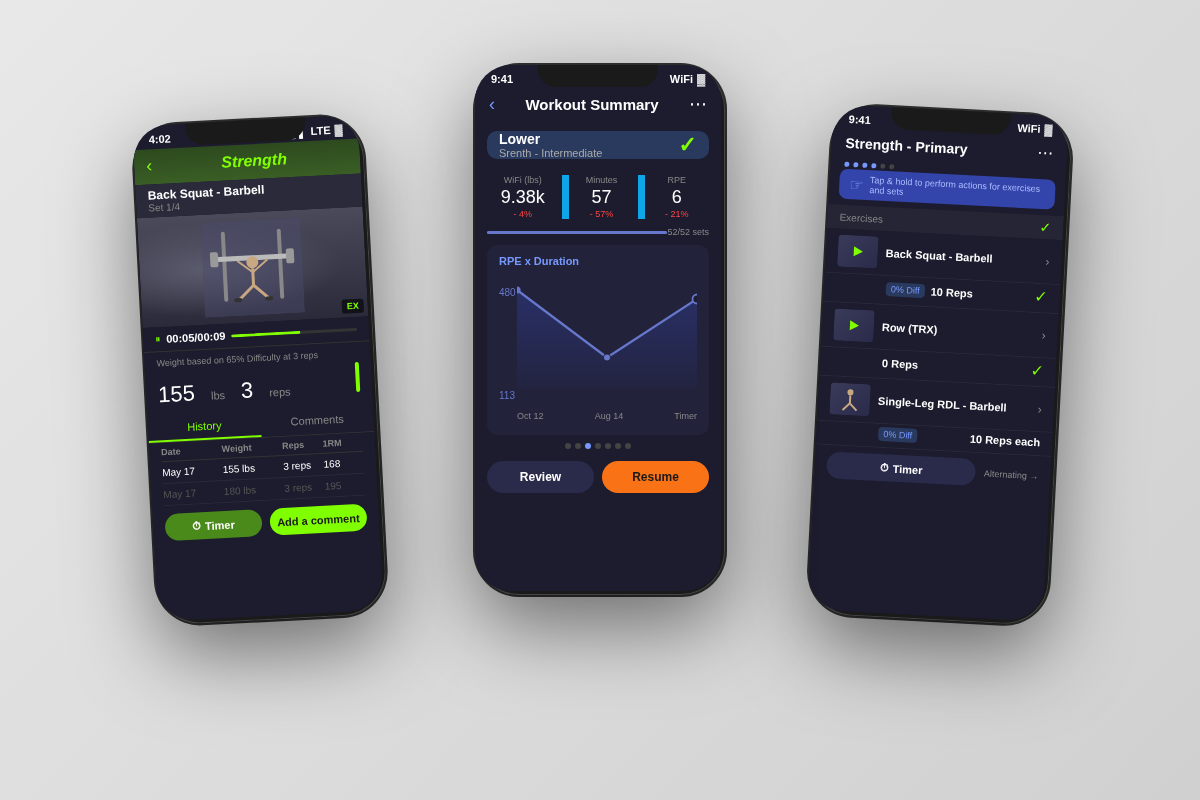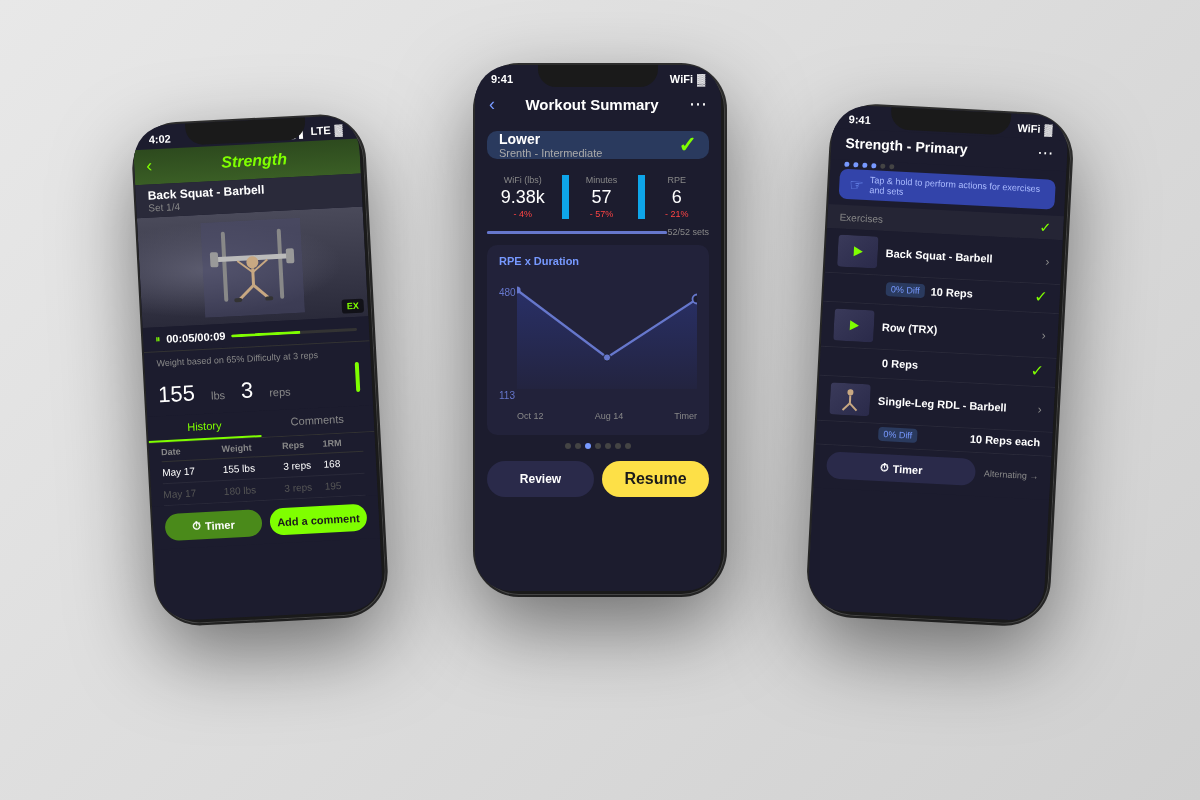--- a/index.html
+++ b/index.html
@@ -503,26 +503,26 @@
       border: none;
       border-radius: 22px;
       padding: 9px 4px;
       font-size: 12px;
       font-weight: 600;
       cursor: pointer;
     }
 
     .btn-resume {
       flex: 1;
-      background: #fde047;
+      background: #f97316;
       color: #1a1a1a;
       border: none;
       border-radius: 22px;
       padding: 9px 4px;
-      font-size: 16px;
+      font-size: 12px;
       font-weight: 700;
       cursor: pointer;
     }
 
     
     .phone-right {
       width: 240px;
       height: 510px;
       right: 50px;
       top: 70px;

